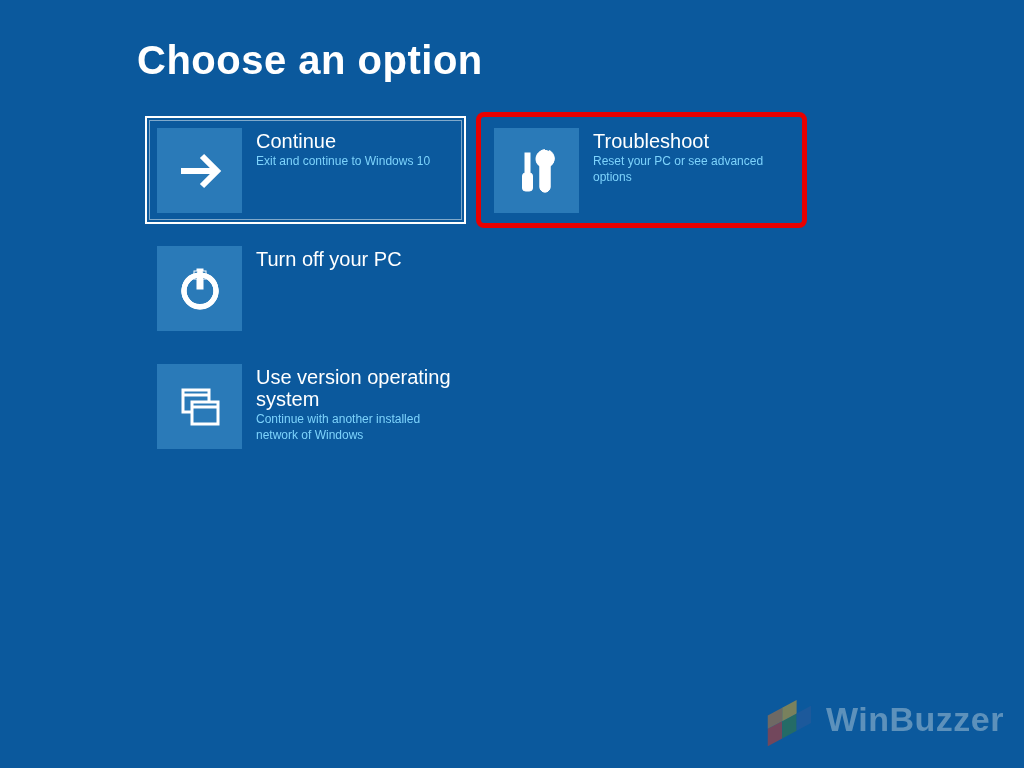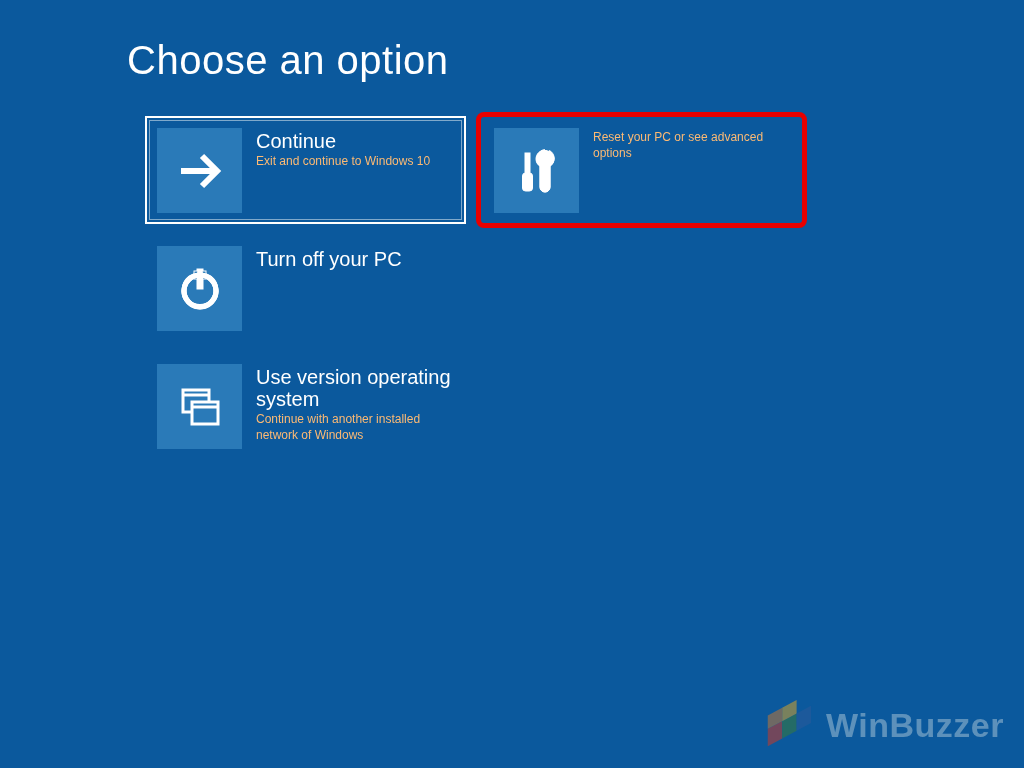--- a/index.html
+++ b/index.html
@@ -11,24 +11,24 @@
     width: 1024px;
     height: 768px;
     background: #0b599d;
     font-family: "Segoe UI", "Segoe UI Light", Arial, sans-serif;
     color: #ffffff;
     overflow: hidden;
     position: relative;
   }
   .page-title {
     font-size: 40px;
-    font-weight: 400;
+    font-weight: 700;
     position: absolute;
     top: 38px;
-    left: 127px;
+    left: 137px;
     letter-spacing: 0.5px;
   }
   .options-grid {
     position: absolute;
     top: 116px;
     left: 137px;
     width: 672px;
   }
   .option-row {
     display: flex;
@@ -77,37 +77,37 @@
   }
   .tile-title {
     font-size: 20px;
     font-weight: 400;
     line-height: 1.1;
     margin-bottom: 2px;
   }
   .tile-subtitle {
     font-size: 12px;
     font-weight: 400;
-    color: #fdba74;
+    color: #7dd3fc;
     line-height: 1.3;
     max-width: 205px;
   }
   
   .tile-icon-box svg {
     width: 50px;
     height: 50px;
     fill: #ffffff;
     stroke: #ffffff;
   }
   .watermark {
     position: absolute;
     right: 20px;
     bottom: 18px;
     display: flex;
-    align-items: center;
+    align-items: flex-start;
     gap: 10px;
     opacity: 0.55;
   }
   .watermark-text {
     font-size: 34px;
     font-weight: 700;
     color: #a1bfd4;
     letter-spacing: 0.5px;
   }
   .watermark svg {
@@ -152,20 +152,21 @@
             <path d="M30 5 a8 8 0 0 1 10 10 l-5 -3 v-7 z M36 5 v8 l5 3 a8 8 0 0 0 -5 -11 z" fill="#ffffff"></path>
             <path d="M33 4 c-5 0 -9 4 -9 9 c0 3 1.5 5.7 4 7.3 V41 c0 2.8 2.2 5 5 5 s5-2.2 5-5 V20.3 c2.5-1.6 4-4.3 4-7.3 c0-1.2 -0.2-2.3 -0.6-3.3 L36 14 V5.1 C35 4.7 34 4.5 33 4.5 z" fill="#ffffff"></path>
           </g>
 
           <g fill="#ffffff">
             <path d="M33 4 a9 9 0 0 0 -5 16 v21 a5 5 0 0 0 10 0 v-21 a9 9 0 0 0 -0.5 -15.5 L37 12 l-4 2 -4-2 0.5-7.5 A9 9 0 0 1 33 4 z" fill="#ffffff"></path>
           </g>
         </svg>
       </div>
       <div class="tile-text">
+        <div class="tile-title">Troubleshoot</div>
         <div class="tile-subtitle">Reset your PC or see advanced options</div>
       </div>
     </div>
   </div>
 
   <div class="option-row">
 
 
     <div class="option-tile">
       <div class="tile-icon-box">

